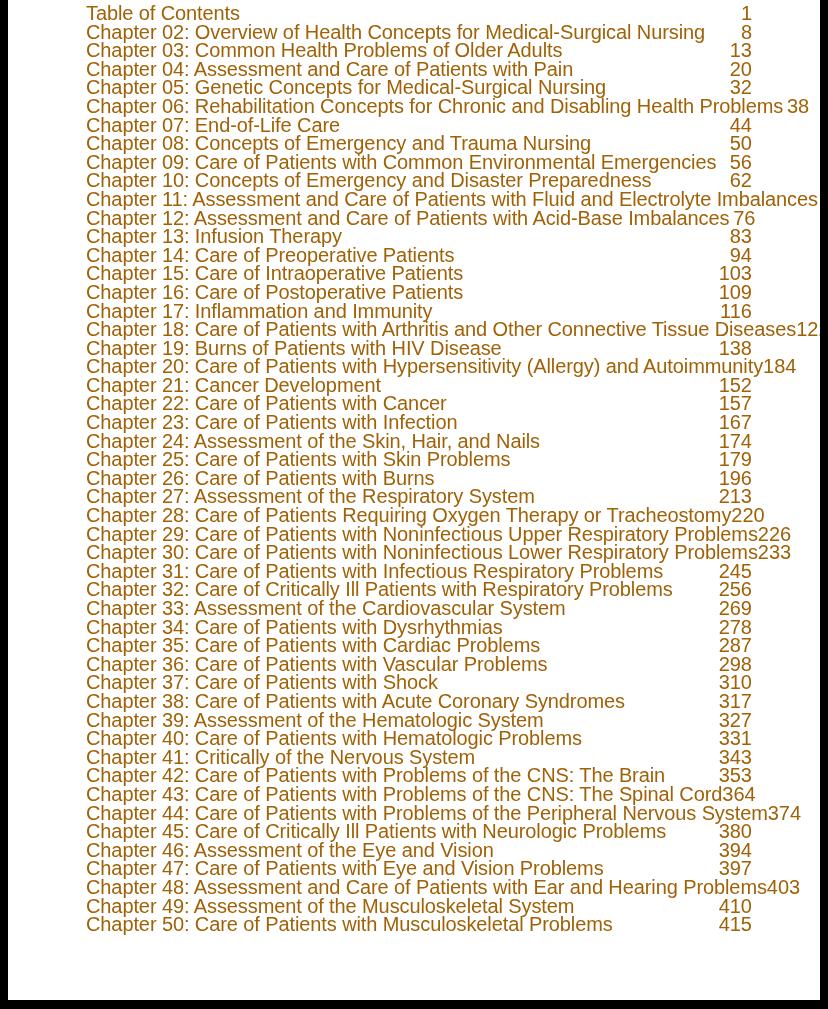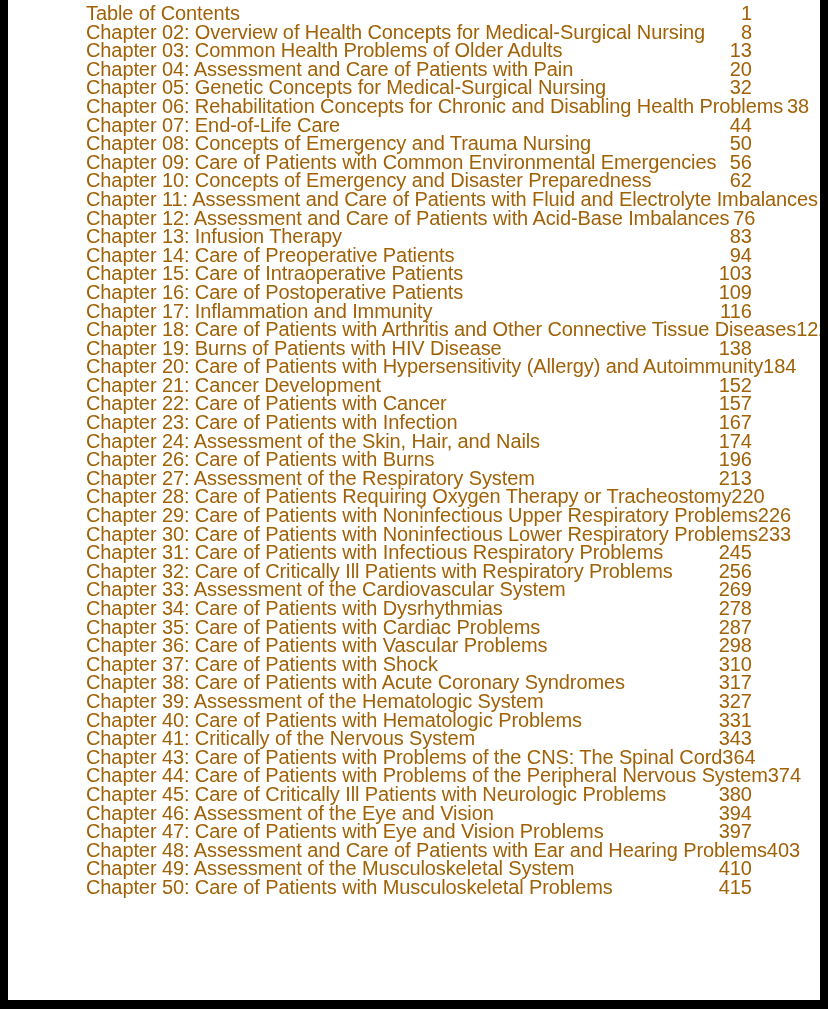--- a/index.html
+++ b/index.html
@@ -167,20 +167,25 @@
         <span class="toc-title">Chapter 23: Care of Patients with Infection</span>
         <span class="toc-dots"></span>
         <span class="toc-page">167</span>
       </div>
       <div class="toc-row">
         <span class="toc-title">Chapter 24: Assessment of the Skin, Hair, and Nails</span>
         <span class="toc-dots"></span>
         <span class="toc-page">174</span>
       </div>
       <div class="toc-row">
+        <span class="toc-title">Chapter 25: Care of Patients with Skin Problems</span>
+        <span class="toc-dots"></span>
+        <span class="toc-page">179</span>
+      </div>
+      <div class="toc-row">
         <span class="toc-title">Chapter 26: Care of Patients with Burns</span>
         <span class="toc-dots"></span>
         <span class="toc-page">196</span>
       </div>
       <div class="toc-row">
         <span class="toc-title">Chapter 27: Assessment of the Respiratory System</span>
         <span class="toc-dots"></span>
         <span class="toc-page">213</span>
       </div>
       <div class="toc-row">
@@ -245,20 +250,25 @@
       </div>
       <div class="toc-row">
         <span class="toc-title">Chapter 40: Care of Patients with Hematologic Problems</span>
         <span class="toc-dots"></span>
         <span class="toc-page">331</span>
       </div>
       <div class="toc-row">
         <span class="toc-title">Chapter 41: Critically of the Nervous System</span>
         <span class="toc-dots"></span>
         <span class="toc-page">343</span>
+      </div>
+      <div class="toc-row">
+        <span class="toc-title">Chapter 42: Care of Patients with Problems of the CNS: The Brain</span>
+        <span class="toc-dots"></span>
+        <span class="toc-page">353</span>
       </div>
       <div class="toc-row">
         <span class="toc-title">Chapter 43: Care of Patients with Problems of the CNS: The Spinal Cord</span>
         <span class="toc-dots"></span>
         <span class="toc-page">364</span>
       </div>
       <div class="toc-row">
         <span class="toc-title">Chapter 44: Care of Patients with Problems of the Peripheral Nervous System</span>
         <span class="toc-dots"></span>
         <span class="toc-page">374</span>

